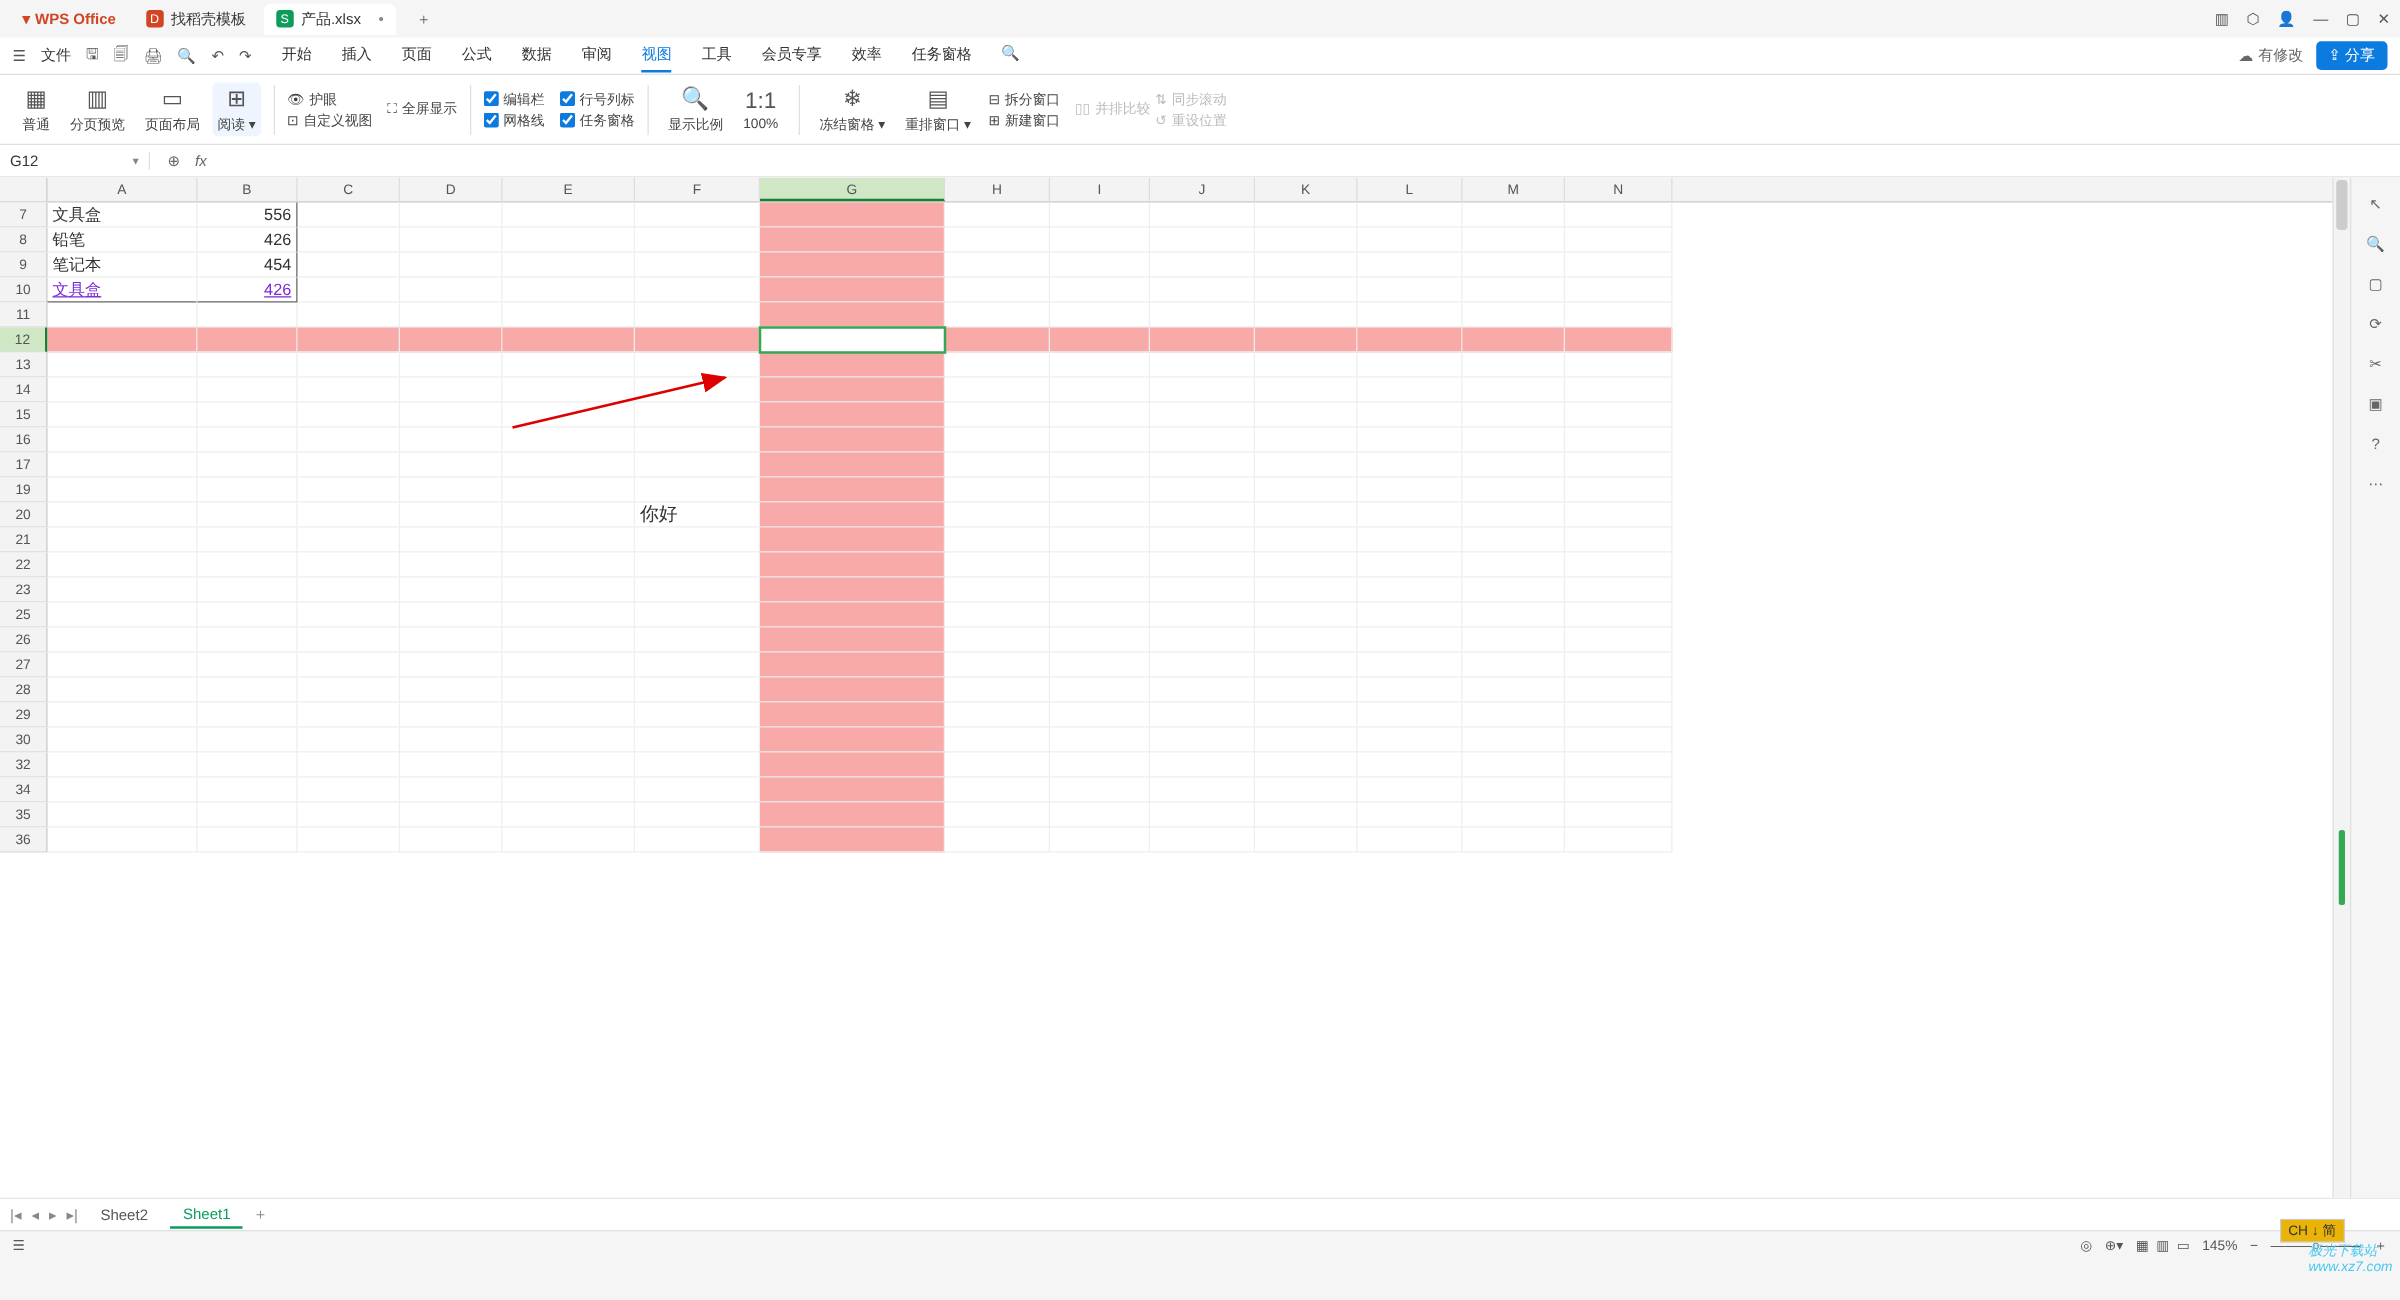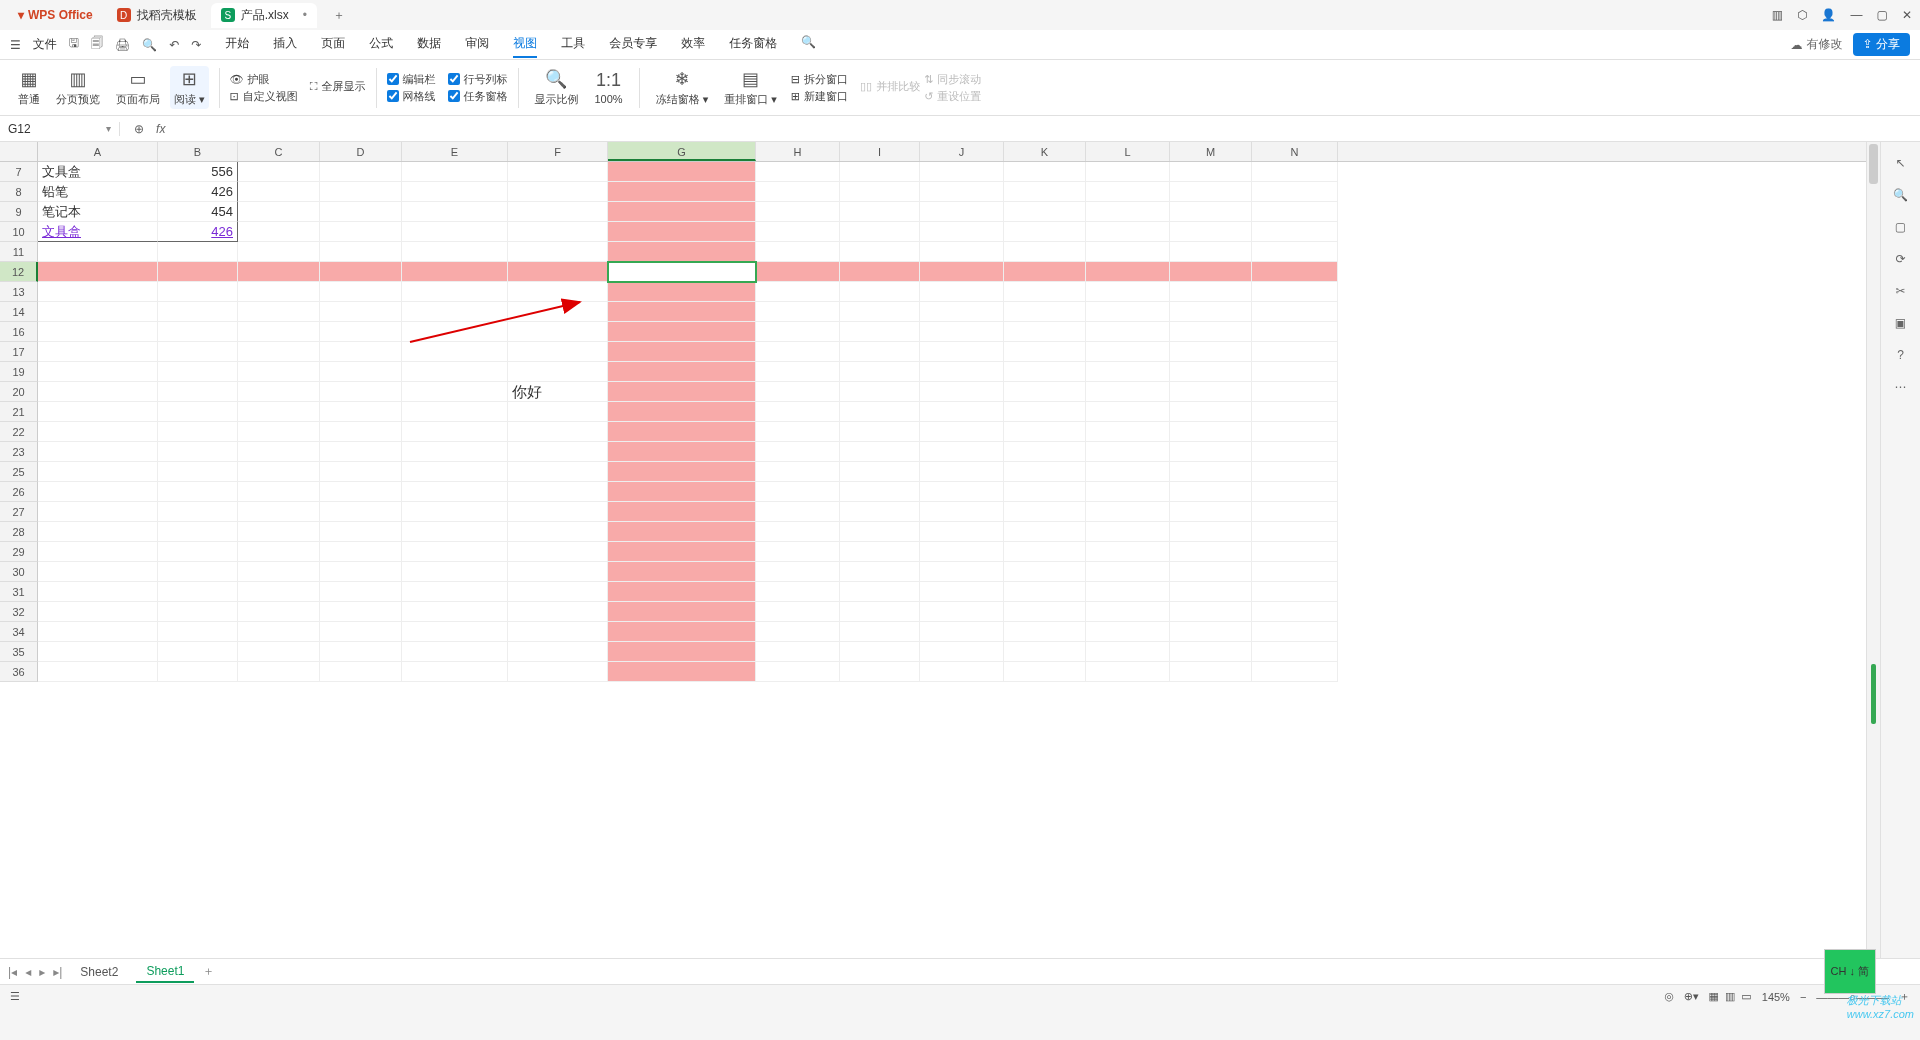--- a/index.html
+++ b/index.html
@@ -80,21 +80,21 @@
 .sheet-tab.active { color: #0d9c5c; border-bottom: 2px solid #0d9c5c; }
 
 
 .statusbar { height: 24px; background: #f5f5f5; border-top: 1px solid #e0e0e0; display: flex; align-items: center; padding: 0 10px; gap: 12px; color: #555; font-size: 11px; }
 .status-right { margin-left: auto; display: flex; align-items: center; gap: 10px; }
 .view-icons { display: flex; gap: 6px; }
 .view-icons span { cursor: pointer; }
 
 
 .watermark { position: fixed; right: 6px; bottom: 20px; font-size: 11px; color: #48c8f0; font-style: italic; }
-.ime { position: fixed; right: 44px; bottom: 46px; background: #22c55e; border: 1px solid #ccc; padding: 14px 6px; font-size: 11px; }
+.ime { position: fixed; right: 44px; bottom: 46px; background: #eab308; border: 1px solid #ccc; padding: 1px 6px; font-size: 11px; }
 
 
 .vscroll { position: absolute; right: 40px; top: 0; bottom: 0; width: 14px; background: #f3f3f3; border-left: 1px solid #e0e0e0; }
 .vscroll .thumb { position: absolute; top: 2px; left: 2px; right: 2px; height: 40px; background: #ccc; border-radius: 3px; }
 .vscroll .greenbar { position: absolute; left: 4px; right: 4px; top: 64%; height: 60px; background: #35a853; border-radius: 2px; }
 </style>
 </head>
 <body>
 
 <div class="titlebar">
@@ -421,20 +421,37 @@
           <div class="cell colhl" style="width: 148px;"></div>
           <div class="cell" style="width: 84px;"></div>
           <div class="cell" style="width: 80px;"></div>
           <div class="cell" style="width: 84px;"></div>
           <div class="cell" style="width: 82px;"></div>
           <div class="cell" style="width: 84px;"></div>
           <div class="cell" style="width: 82px;"></div>
           <div class="cell" style="width: 86px;"></div>
         </div>
         <div class="row">
+          <div class="row-header">15</div>
+          <div class="cell" style="width: 120px;"></div>
+          <div class="cell" style="width: 80px;"></div>
+          <div class="cell" style="width: 82px;"></div>
+          <div class="cell" style="width: 82px;"></div>
+          <div class="cell" style="width: 106px;"></div>
+          <div class="cell" style="width: 100px;"></div>
+          <div class="cell colhl" style="width: 148px;"></div>
+          <div class="cell" style="width: 84px;"></div>
+          <div class="cell" style="width: 80px;"></div>
+          <div class="cell" style="width: 84px;"></div>
+          <div class="cell" style="width: 82px;"></div>
+          <div class="cell" style="width: 84px;"></div>
+          <div class="cell" style="width: 82px;"></div>
+          <div class="cell" style="width: 86px;"></div>
+        </div>
+        <div class="row">
           <div class="row-header">16</div>
           <div class="cell" style="width: 120px;"></div>
           <div class="cell" style="width: 80px;"></div>
           <div class="cell" style="width: 82px;"></div>
           <div class="cell" style="width: 82px;"></div>
           <div class="cell" style="width: 106px;"></div>
           <div class="cell" style="width: 100px;"></div>
           <div class="cell colhl" style="width: 148px;"></div>
           <div class="cell" style="width: 84px;"></div>
           <div class="cell" style="width: 80px;"></div>
@@ -626,37 +643,20 @@
           <div class="cell" style="width: 84px;"></div>
           <div class="cell" style="width: 80px;"></div>
           <div class="cell" style="width: 84px;"></div>
           <div class="cell" style="width: 82px;"></div>
           <div class="cell" style="width: 84px;"></div>
           <div class="cell" style="width: 82px;"></div>
           <div class="cell" style="width: 86px;"></div>
         </div>
         <div class="row">
           <div class="row-header">30</div>
-          <div class="cell" style="width: 120px;"></div>
-          <div class="cell" style="width: 80px;"></div>
-          <div class="cell" style="width: 82px;"></div>
-          <div class="cell" style="width: 82px;"></div>
-          <div class="cell" style="width: 106px;"></div>
-          <div class="cell" style="width: 100px;"></div>
-          <div class="cell colhl" style="width: 148px;"></div>
-          <div class="cell" style="width: 84px;"></div>
-          <div class="cell" style="width: 80px;"></div>
-          <div class="cell" style="width: 84px;"></div>
-          <div class="cell" style="width: 82px;"></div>
-          <div class="cell" style="width: 84px;"></div>
-          <div class="cell" style="width: 82px;"></div>
-          <div class="cell" style="width: 86px;"></div>
-        </div>
-        <div class="row">
-          <div class="row-header">31</div>
           <div class="cell" style="width: 120px;"></div>
           <div class="cell" style="width: 80px;"></div>
           <div class="cell" style="width: 82px;"></div>
           <div class="cell" style="width: 82px;"></div>
           <div class="cell" style="width: 106px;"></div>
           <div class="cell" style="width: 100px;"></div>
           <div class="cell colhl" style="width: 148px;"></div>
           <div class="cell" style="width: 84px;"></div>
           <div class="cell" style="width: 80px;"></div>
           <div class="cell" style="width: 84px;"></div>

